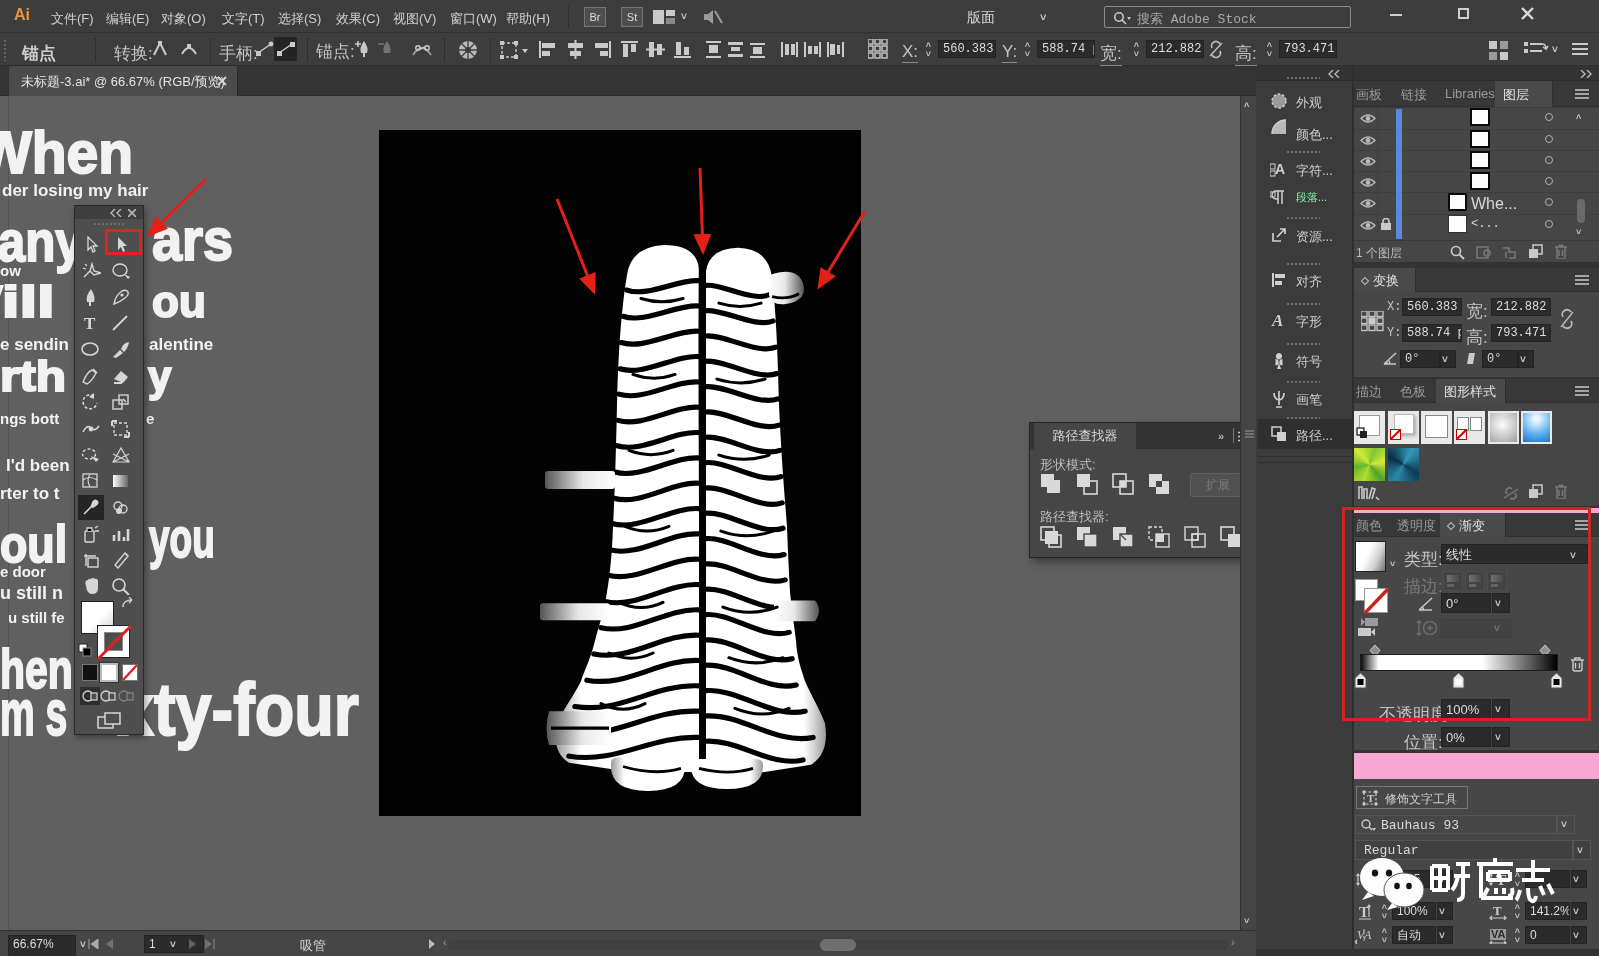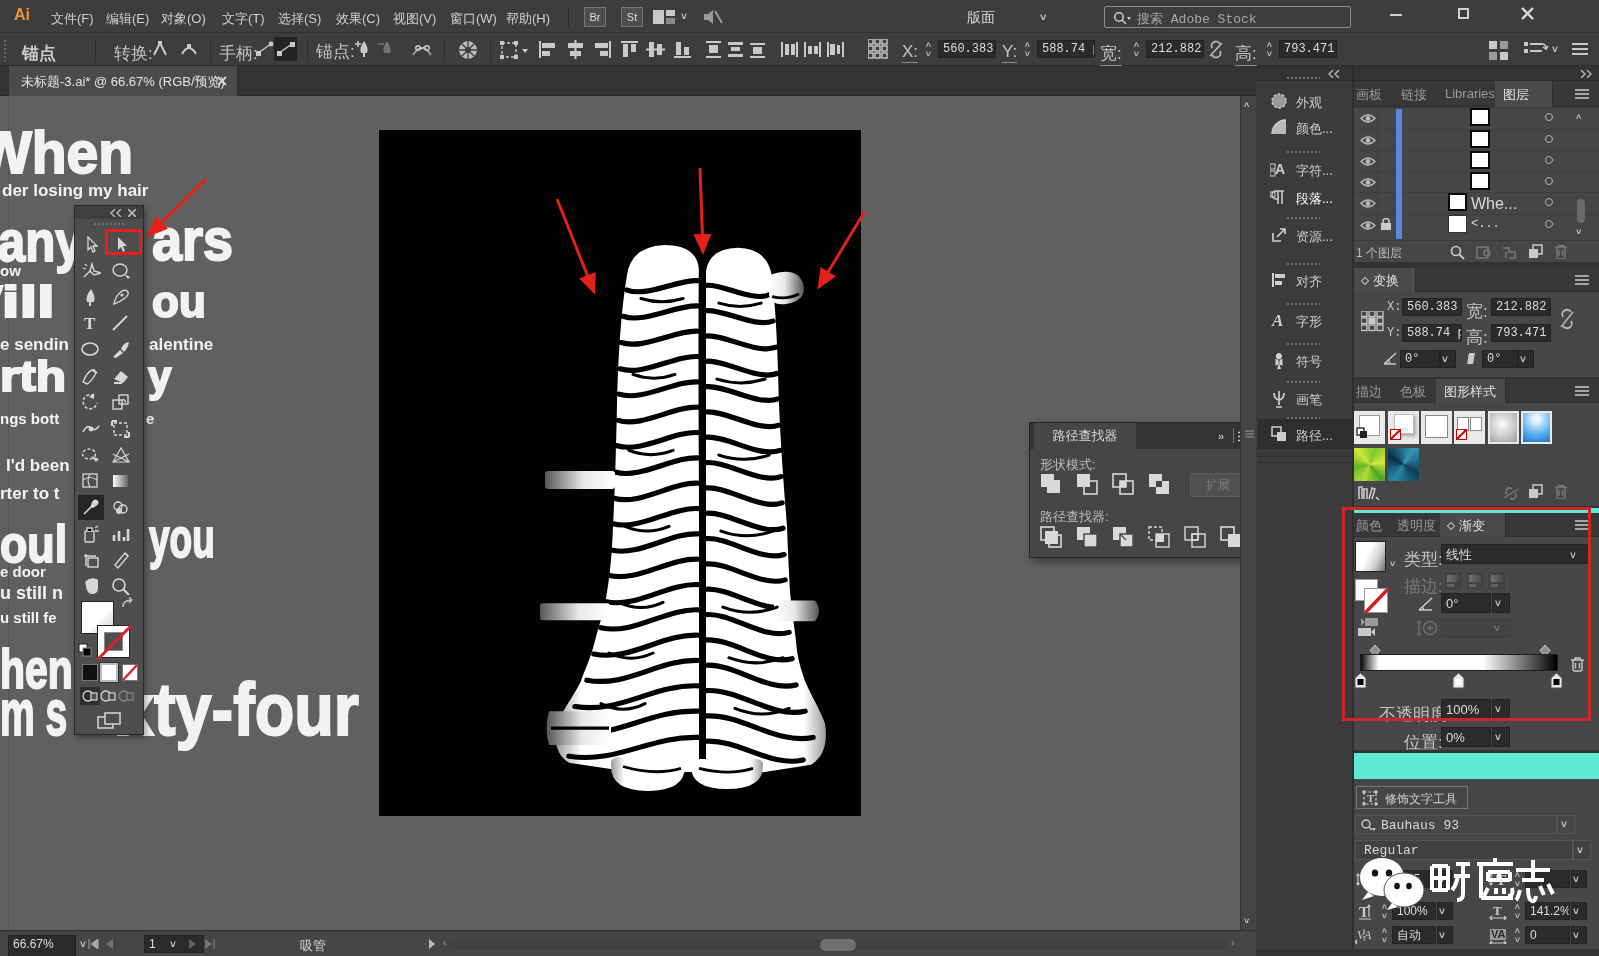--- a/index.html
+++ b/index.html
@@ -245,21 +245,21 @@
     <div class="abs" style="left:0px;top:257px;font-size:42px;font-weight:bold;color:#f2f2f2;transform:scaleX(1.18);transform-origin:0 0;white-space:nowrap;-webkit-text-stroke:2px #f2f2f2;">rth</div>
     <div class="abs" style="left:148px;top:257px;font-size:42px;font-weight:bold;color:#f2f2f2;transform:scaleX(1.0);transform-origin:0 0;white-space:nowrap;-webkit-text-stroke:2px #f2f2f2;">y</div>
     <div class="abs" style="left:0px;top:314px;font-size:15px;font-weight:bold;color:#f2f2f2;transform:scaleX(1.0);transform-origin:0 0;white-space:nowrap;">ngs bott</div>
     <div class="abs" style="left:146px;top:314px;font-size:15px;font-weight:bold;color:#f2f2f2;transform:scaleX(1.0);transform-origin:0 0;white-space:nowrap;">e</div>
     <div class="abs" style="left:6px;top:360px;font-size:17px;font-weight:bold;color:#f2f2f2;transform:scaleX(1.0);transform-origin:0 0;white-space:nowrap;">I'd been</div>
     <div class="abs" style="left:0px;top:388px;font-size:17px;font-weight:bold;color:#f2f2f2;transform:scaleX(1.0);transform-origin:0 0;white-space:nowrap;">rter to t</div>
     <div class="abs" style="left:0px;top:418px;font-size:52px;font-weight:bold;color:#f2f2f2;transform:scaleX(0.86);transform-origin:0 0;white-space:nowrap;-webkit-text-stroke:2px #f2f2f2;">oul</div>
     <div class="abs" style="left:149px;top:409px;font-size:56px;font-weight:bold;color:#f2f2f2;transform:scaleX(0.66);transform-origin:0 0;white-space:nowrap;-webkit-text-stroke:2px #f2f2f2;">you</div>
     <div class="abs" style="left:0px;top:467px;font-size:15px;font-weight:bold;color:#f2f2f2;transform:scaleX(1.0);transform-origin:0 0;white-space:nowrap;">e door</div>
     <div class="abs" style="left:0px;top:487px;font-size:18px;font-weight:bold;color:#f2f2f2;transform:scaleX(1.0);transform-origin:0 0;white-space:nowrap;">u still n</div>
-    <div class="abs" style="left:0px;top:513px;font-size:15px;font-weight:bold;color:#f2f2f2;transform:scaleX(1.0);transform-origin:0 0;white-space:nowrap;">u still fe</div>
+    <div class="abs" style="left:0px;top:513px;font-size:15px;font-weight:bold;color:#f2f2f2;transform:scaleX(1.0);transform-origin:0 0;white-space:nowrap;padding-left:8px;">u still fe</div>
     <div class="abs" style="left:0px;top:540px;font-size:56px;font-weight:bold;color:#f2f2f2;transform:scaleX(0.73);transform-origin:0 0;white-space:nowrap;-webkit-text-stroke:2px #f2f2f2;">hen</div>
     <div class="abs" style="left:0px;top:580px;font-size:64px;font-weight:bold;color:#f2f2f2;transform:scaleX(0.61);transform-origin:0 0;white-space:nowrap;-webkit-text-stroke:2px #f2f2f2;">m s</div>
     <div class="abs" style="left:118px;top:571px;font-size:74px;font-weight:bold;color:#f2f2f2;transform:scaleX(0.875);transform-origin:0 0;white-space:nowrap;-webkit-text-stroke:2px #f2f2f2;">xty-four</div>
     <svg class="abs" style="left:379px;top:34px" width="482" height="686" viewBox="0 0 482 686">
       <defs>
         <linearGradient id="ribL" x1="0" y1="0" x2="1" y2="0">
           <stop offset="0" stop-color="#9a9a9a"></stop>
           <stop offset=".18" stop-color="#fff"></stop>
           <stop offset="1" stop-color="#fff"></stop>
         </linearGradient>
@@ -631,32 +631,32 @@
     <div class="dots" style="left:30px;top:314px"></div>
     <div class="dots" style="left:30px;top:350px"></div>
     <svg class="icon" style="left:14px;top:26px" width="18" height="19">
       <circle cx="9" cy="9" r="7" fill="#9a9a9a" stroke="#cfcfcf" stroke-width="1.4" stroke-dasharray="2.5,2"></circle>
     </svg>
     <div class="abs" style="left:40px;top:28px;color:#cdcdcd;font-size:13px;white-space:nowrap">外观</div>
     <svg class="icon" style="left:14px;top:52px" width="18" height="19">
       <path d="M2,16 A14,14 0 0 1 16,2 L16,16 Z" fill="#b9b9b9"></path>
       <path d="M2,16 A14,14 0 0 1 16,2" fill="none" stroke="#cfcfcf" stroke-width="1.4"></path>
     </svg>
-    <div class="abs" style="left:40px;top:54px;color:#cdcdcd;font-size:13px;white-space:nowrap">颜色...</div>
+    <div class="abs" style="left:40px;top:60px;color:#cdcdcd;font-size:13px;white-space:nowrap">颜色...</div>
     <svg class="icon" style="left:14px;top:94px" width="18" height="19">
       <text x="5" y="14" font-size="14" font-weight="bold" fill="#cfcfcf" font-family="Liberation Sans">A</text>
       <rect x="0" y="4" width="5" height="5" fill="none" stroke="#cfcfcf"></rect>
       <rect x="0" y="11" width="5" height="5" fill="none" stroke="#cfcfcf"></rect>
     </svg>
     <div class="abs" style="left:40px;top:96px;color:#cdcdcd;font-size:13px;white-space:nowrap">字符...</div>
     <svg class="icon" style="left:14px;top:122px" width="18" height="19">
       <path d="M8,16 V3 M12,16 V3 M14,3 H6 a4,4 0 0 0 0,8 h2" fill="none" stroke="#cfcfcf" stroke-width="1.5"></path>
       <rect x="0" y="4" width="5" height="5" fill="none" stroke="#cfcfcf"></rect>
     </svg>
-    <div class="abs" style="left:40px;top:124px;color:#ffffff;font-size:13px;white-space:nowrap">段落...</div>
+    <div class="abs" style="left:40px;top:124px;color:#86efac;font-size:11px;white-space:nowrap">段落...</div>
     <svg class="icon" style="left:14px;top:160px" width="18" height="19">
       <path d="M3,7 v8 h8 M7,11 L15,3 M10,3 h5 v5" fill="none" stroke="#cfcfcf" stroke-width="1.7"></path>
     </svg>
     <div class="abs" style="left:40px;top:162px;color:#cdcdcd;font-size:13px;white-space:nowrap">资源...</div>
     <svg class="icon" style="left:14px;top:205px" width="18" height="19">
       <rect x="2" y="2" width="2" height="14" fill="#cfcfcf"></rect>
       <rect x="5" y="3" width="10" height="4" fill="#cfcfcf"></rect>
       <rect x="5" y="10" width="7" height="4" fill="#cfcfcf"></rect>
     </svg>
     <div class="abs" style="left:40px;top:207px;color:#cdcdcd;font-size:13px;white-space:nowrap">对齐</div>
@@ -674,21 +674,21 @@
     <div class="abs" style="left:40px;top:325px;color:#cdcdcd;font-size:13px;white-space:nowrap">画笔</div>
     <div class="abs" style="left:2px;top:353px;width:94px;height:30px;background:#2f2f2f"></div>
     <svg class="icon" style="left:14px;top:359px" width="18" height="19">
       <rect x="2" y="2" width="9" height="9" fill="none" stroke="#cfcfcf" stroke-width="1.5"></rect>
       <rect x="7" y="7" width="9" height="9" fill="#cfcfcf"></rect>
     </svg>
     <div class="abs" style="left:40px;top:361px;color:#cdcdcd;font-size:13px;white-space:nowrap">路径...</div>
     <div class="abs" style="left:2px;top:390px;width:94px;height:1px;background:#2e2e2e"></div>
     <div class="abs" style="left:2px;top:396px;width:94px;height:1px;background:#2e2e2e"></div>
     <div class="abs" style="left:96px;top:0;width:2px;height:890px;background:#2e2e2e"></div>
-    <div class="abs" style="left:98px;top:15px;width:245px;height:875px;background:#5eead4">
+    <div class="abs" style="left:98px;top:15px;width:245px;height:875px;background:#f9a8d4">
       <div class="abs" style="left:0;top:0px;width:245px;height:26px;background:#383838;border-bottom:1px solid #303030">
         <div class="abs" style="left:141px;top:0;width:58px;height:26px;background:#4a4a4a;border-right:1px solid #2e2e2e"></div>
         <div class="abs" style="left:2px;top:5px;color:#999;font-size:13px;white-space:nowrap">画板</div>
         <div class="abs" style="left:47px;top:5px;color:#999;font-size:13px;white-space:nowrap">链接</div>
         <div class="abs" style="left:91px;top:5px;color:#999;font-size:13px;white-space:nowrap">Libraries</div>
         <div class="abs" style="left:149px;top:5px;color:#e2e2e2;font-size:13px;white-space:nowrap">图层</div>
         <svg class="icon" style="left:221px;top:7px" width="15" height="12">
           <path d="M0,2 h14 M0,6 h14 M0,10 h14" stroke="#c9c9c9" stroke-width="1.7"></path>
         </svg>
       </div>

